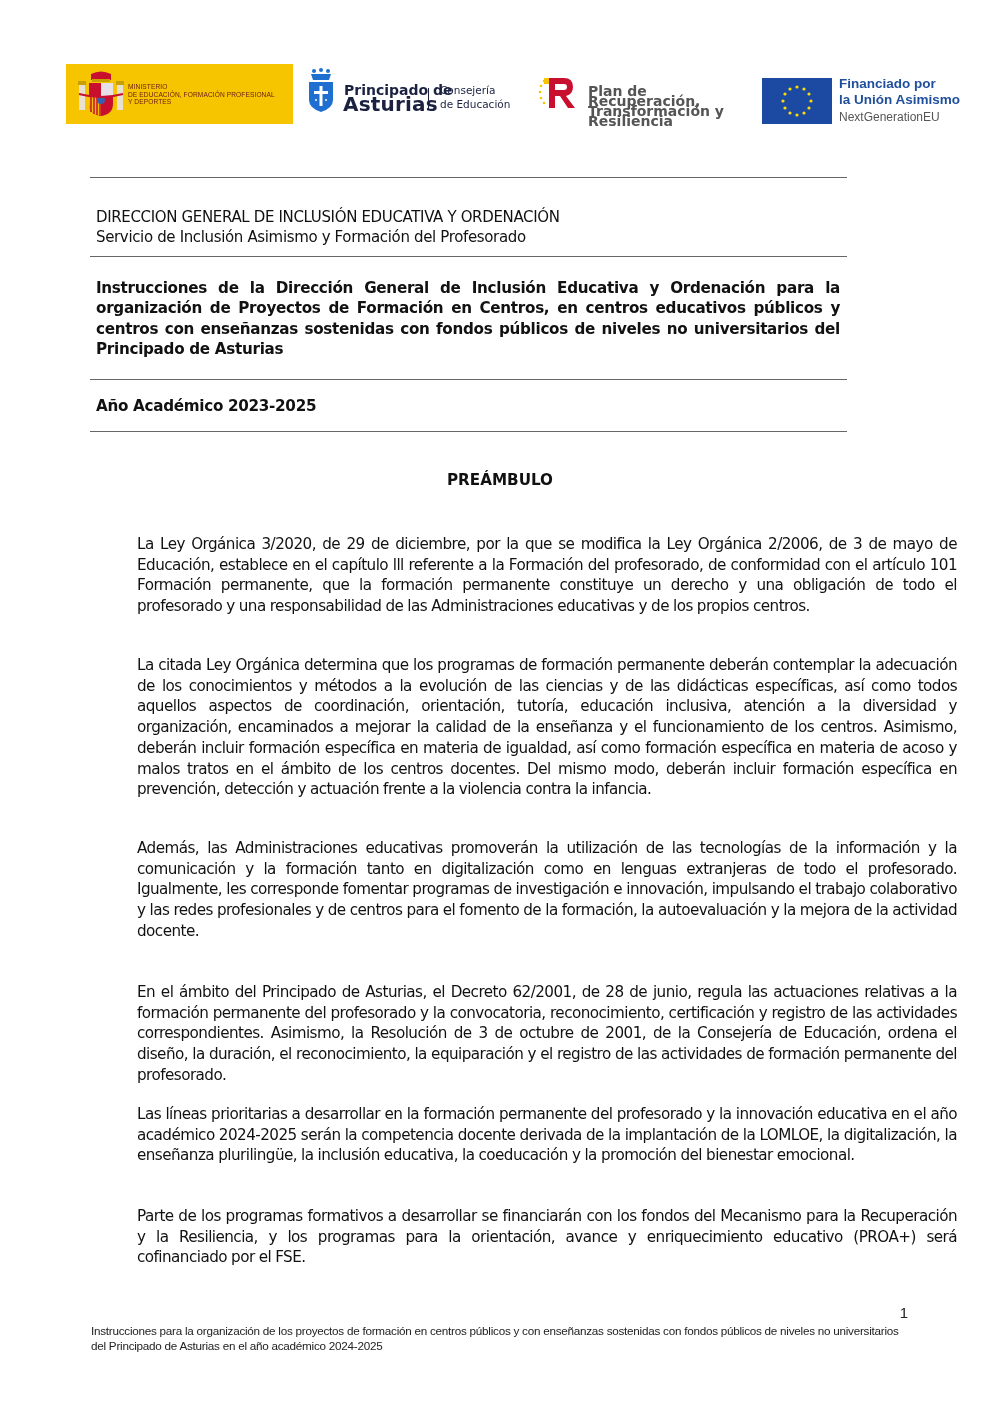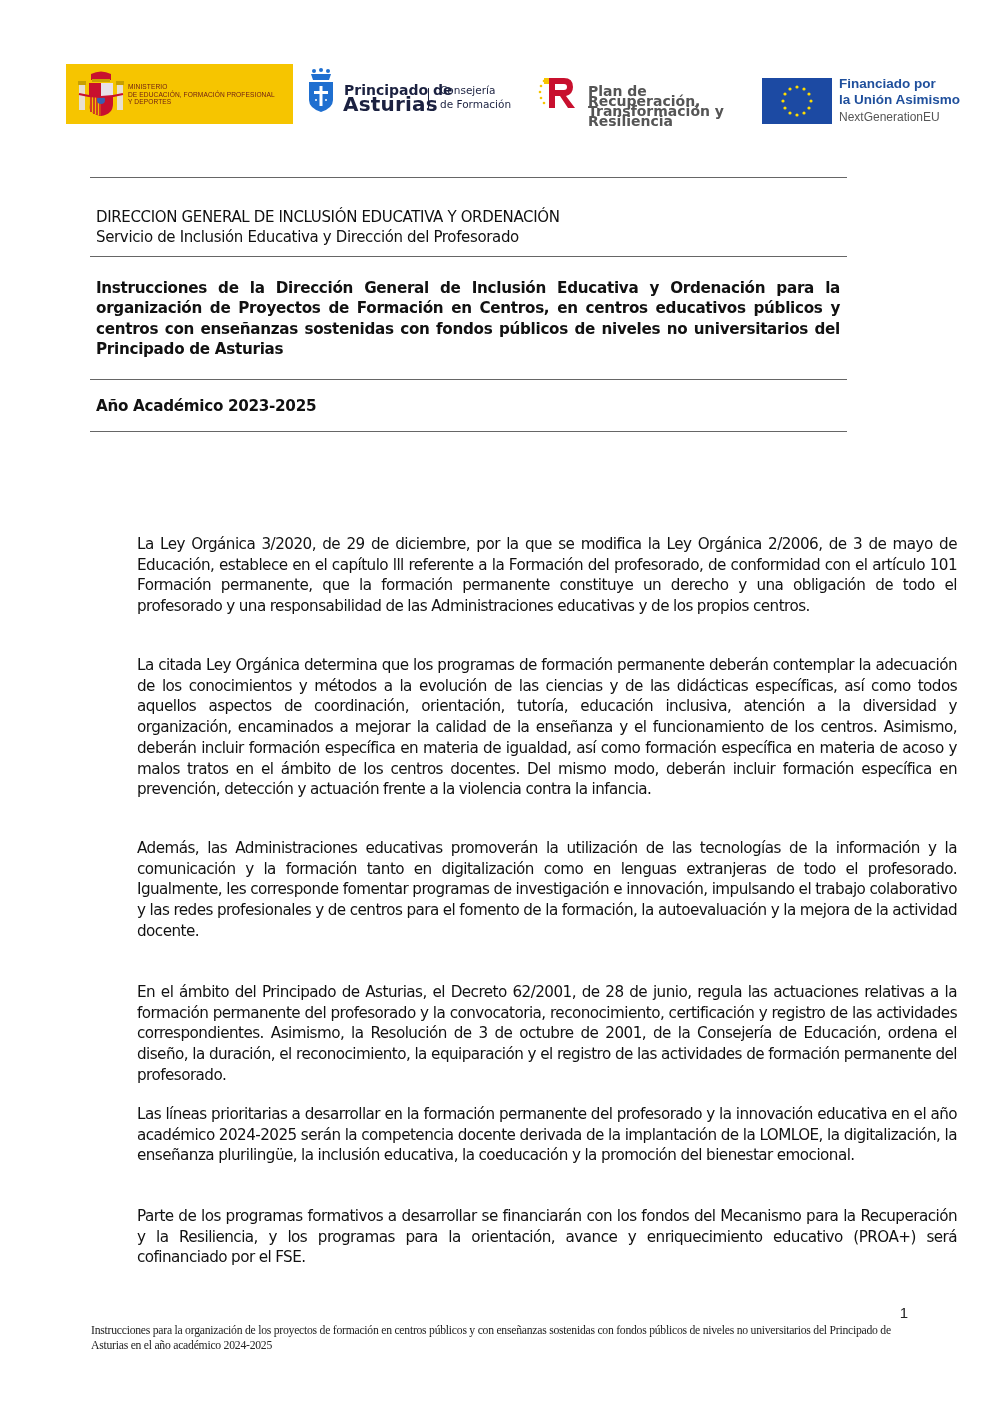--- a/index.html
+++ b/index.html
@@ -31,21 +31,21 @@
   .title-block { position: absolute; left: 96px; top: 278px; width: 744px; font-family: "DejaVu Sans", sans-serif; font-weight: bold; font-size: 15.2px; line-height: 20.4px; color: #111; text-align: justify; text-align-last: left; letter-spacing: -0.3px; }
   .year { position: absolute; left: 96px; top: 397px; font-family: "DejaVu Sans", sans-serif; font-weight: bold; font-size: 15.2px; color: #111; letter-spacing: -0.3px; }
   .preamble-title { position: absolute; left: 0; width: 1000px; top: 471px; text-align: center; font-family: "DejaVu Sans", sans-serif; font-weight: bold; font-size: 15.2px; color: #111; }
 
   
   .para { position: absolute; left: 90px; width: 820px; font-family: "DejaVu Sans", sans-serif; font-size: 15.2px; line-height: 20.7px; color: #111; text-align: justify; letter-spacing: -0.55px; word-spacing: -0.2px; }
   .para.last-left { text-align-last: left; margin-left: 47px; }
 
   
   .page-number { position: absolute; right: 92px; top: 1304px; font-family: "Liberation Sans", sans-serif; font-size: 15px; color: #222; }
-  .footer { position: absolute; left: 91px; top: 1324px; width: 820px; font-family: Liberation Serif, serif; font-size: 11.7px; line-height: 14.5px; color: #222; letter-spacing: -0.25px; }
+  .footer { position: absolute; left: 91px; top: 1324px; width: 820px; font-family: Liberation Sans, sans-serif; font-size: 11.7px; line-height: 14.5px; color: #222; letter-spacing: -0.25px; }
 </style>
 </head>
 <body>
 
 <div class="page">
 
   <div class="logos">
 
     <div class="logo-ministerio">
       <svg class="coat" viewBox="0 0 50 48">
@@ -79,21 +79,21 @@
         <rect x="11.5" y="18" width="3" height="20" fill="#ffffff"></rect>
         <rect x="6" y="23" width="14" height="3" fill="#ffffff"></rect>
         <circle cx="8" cy="32" r="1" fill="#ffffff"></circle>
         <circle cx="18" cy="32" r="1" fill="#ffffff"></circle>
       </svg>
       <div class="t1">Principado de</div>
       <div class="t2">Asturias</div>
       <div class="sep"></div>
       <div class="t3">
         <div>Consejería</div>
-        <div>de Formación</div>
+        <div>de Educación</div>
       </div>
     </div>
 
     <div class="logo-prtr">
       <svg class="mark" viewBox="0 0 40 34">
         <circle cx="3" cy="10" r="1.3" fill="#f6c500"></circle>
         <circle cx="2" cy="16" r="1.3" fill="#f6c500"></circle>
         <circle cx="3" cy="22" r="1.3" fill="#f6c500"></circle>
         <circle cx="6" cy="27" r="1.3" fill="#f6c500"></circle>
         <circle cx="6" cy="5" r="1.3" fill="#f6c500"></circle>
@@ -133,27 +133,28 @@
     </div>
   </div>
 
   <div class="rule" style="top:177px;"></div>
   <div class="rule" style="top:256px;"></div>
   <div class="rule" style="top:379px;"></div>
   <div class="rule" style="top:431px;"></div>
 
   <div class="dept">
     <div>DIRECCION GENERAL DE INCLUSIÓN EDUCATIVA Y ORDENACIÓN</div>
-    <div>Servicio de Inclusión Educativa y Dirección del Profesorado</div>
+    <div>Servicio de Inclusión Asimismo y Formación del Profesorado</div>
   </div>
 
   <div class="title-block">Instrucciones de la Dirección  General de Inclusión Educativa y Ordenación para la organización de Proyectos de Formación en Centros, en centros educativos públicos y centros con enseñanzas sostenidas con fondos públicos de niveles no universitarios del Principado de Asturias</div>
 
   <div class="year">Año Académico 2023-2025</div>
 
+  <div class="preamble-title">PREÁMBULO</div>
 
   <div class="para last-left" style="top:534px;">La Ley Orgánica 3/2020, de 29 de diciembre, por la que se modifica la Ley Orgánica 2/2006, de 3 de mayo de Educación, establece en el capítulo lll referente a la Formación del profesorado, de conformidad con el  artículo 101 Formación permanente, que la formación permanente constituye un derecho y una obligación de todo el profesorado y una responsabilidad de las Administraciones educativas y de los propios centros.</div>
   <div class="para last-left" style="top:655px;">La citada Ley Orgánica determina que los programas de formación permanente deberán contemplar la adecuación de los conocimientos y métodos a la evolución de las ciencias y de las didácticas específicas, así como todos aquellos aspectos de coordinación, orientación, tutoría, educación inclusiva, atención a la diversidad y organización, encaminados a mejorar la calidad de la enseñanza y el funcionamiento de los centros. Asimismo, deberán incluir formación específica en materia de igualdad, así como formación específica en materia de acoso y malos tratos en el ámbito de los centros docentes. Del mismo modo, deberán incluir formación específica en prevención, detección y actuación frente a la violencia contra la infancia.</div>
   <div class="para last-left" style="top:838px;">Además, las Administraciones educativas promoverán la utilización de las tecnologías de la información y la comunicación y la formación tanto en digitalización como en lenguas extranjeras de todo el profesorado. Igualmente, les corresponde fomentar programas de investigación e innovación, impulsando el trabajo colaborativo y las redes profesionales y de centros para el fomento de la formación, la autoevaluación y la mejora de la actividad docente.</div>
   <div class="para last-left" style="top:982px;">En el ámbito del Principado de Asturias, el Decreto 62/2001, de 28 de junio, regula las actuaciones relativas a la formación permanente del profesorado y la convocatoria, reconocimiento, certificación y registro de las actividades correspondientes. Asimismo, la Resolución de 3 de octubre de 2001, de la Consejería de Educación, ordena el diseño, la duración, el reconocimiento, la equiparación y el registro de las actividades de formación permanente del profesorado.</div>
   <div class="para last-left" style="top:1104px;">Las líneas prioritarias a desarrollar en la formación permanente del profesorado y la innovación educativa en el año académico 2024-2025 serán la competencia docente derivada de la implantación de la LOMLOE, la digitalización, la enseñanza plurilingüe, la inclusión educativa, la coeducación y la promoción del bienestar emocional.</div>
   <div class="para last-left" style="top:1206px;">Parte de los programas formativos a desarrollar se financiarán con los fondos del Mecanismo para la Recuperación y la Resiliencia, y los programas para la orientación, avance y enriquecimiento educativo (PROA+) será cofinanciado por el FSE.</div>
 
   <div class="page-number">1</div>
   <div class="footer">Instrucciones para la organización de los proyectos de formación en centros públicos y con enseñanzas sostenidas con fondos públicos de niveles no universitarios del Principado de Asturias en el año académico 2024-2025</div>

